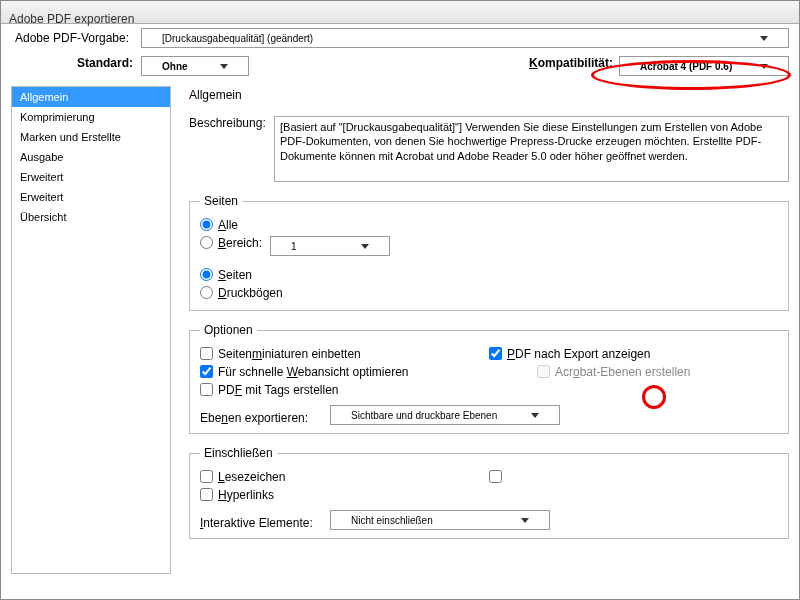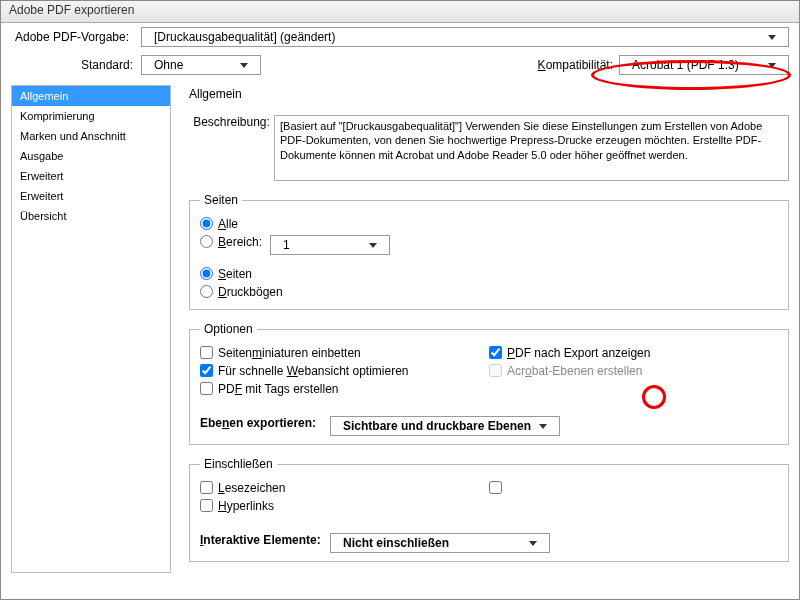--- a/index.html
+++ b/index.html
@@ -1,52 +1,52 @@
 <!DOCTYPE html>
 <html><head>
 <meta charset="utf-8">
 <style>
 * { box-sizing: border-box; font-family: "Segoe UI", Tahoma, sans-serif; }
 body { margin: 0; background: #d8a060; width: 800px; height: 600px; overflow: hidden; }
 .window { background: #fff; border: 1px solid #888; width: 800px; height: 600px; position: relative; }
-.titlebar { height: 22px; background: linear-gradient(#f5f5f5,#e4e4e4); border-bottom: 1px solid #aaa; padding: 2px 8px; font-size: 12px; color: #333; }
+.titlebar { height: 22px; background: linear-gradient(#f5f5f5,#e4e4e4); border-bottom: 1px solid #aaa; padding: 11px 8px; font-size: 12px; color: #333; }
 .header-row { display: flex; align-items: center; padding: 4px 10px; font-size: 12px; }
 .header-row .lbl { width: 130px; text-align: center; padding-right: 8px; }
-.combo { display: inline-flex; align-items: center; border: 1px solid #999; background: #fff; height: 20px; font-size: 12px; padding: 0 12px; position: relative; min-width: 50px; }
+.combo { display: inline-flex; align-items: center; border: 1px solid #999; background: #fff; height: 20px; font-size: 10px; padding: 0 20px; position: relative; min-width: 50px; }
 .combo .arrow { margin-left: auto; width: 0; height: 0; border-left: 4px solid transparent; border-right: 4px solid transparent; border-top: 5px solid #333; }
 .combo-wide { flex: 1; }
-.row2 { display: flex; align-items: center; padding: 4px 10px 10px 10px; font-size: 12px; }
+.row2 { display: flex; align-items: flex-start; padding: 4px 10px 10px 10px; font-size: 12px; font-weight: bold; }
 .row2 .lbl { width: 130px; text-align: right; padding-right: 8px; }
-.row2 .stdcombo { width: 120px; }
+.row2 .stdcombo { width: 108px; }
 .spacer { flex: 1; }
 .klbl { padding-right: 6px; }
 .kcombo { width: 170px; }
 .content { display: flex; padding: 0 10px 10px 10px; height: calc(100% - 100px); }
 .sidebar { width: 160px; border: 1px solid #bbb; background: #fff; }
 .sidebar-item { font-size: 11px; padding: 4px 8px; cursor: default; }
 .sidebar-item.active { background: #3399ff; color: #fff; }
 .main { flex: 1; padding-left: 18px; font-size: 12px; overflow: hidden; position: relative; }
 .main h2 { font-size: 12px; font-weight: normal; margin: 2px 0 14px 0; }
 .desc-row { display: flex; }
-.desc-lbl { width: 85px; text-align: center; }
+.desc-lbl { width: 85px; }
 .desc-box { flex: 1; border: 1px solid #aaa; height: 66px; padding: 3px 5px; font-size: 11px; line-height: 1.3; overflow: hidden; position: relative; }
 fieldset { border: 1px solid #bbb; margin: 12px 0 0 0; padding: 8px 10px; }
 legend { font-size: 12px; padding: 0 4px; }
 .radio-row, .chk-row { display: flex; align-items: flex-start; font-size: 12px; padding: 2px 0; }
 .radio-row input, .chk-row input { margin: 0 5px 0 0; }
 .radio-row label, .chk-row label { cursor: default; }
 .opt-grid { display: flex; }
 .opt-col { flex: 1; }
-.subrow { display: flex; align-items: flex-start; margin-top: 18px; font-size: 12px; font-weight: bold; }
+.subrow { display: flex; align-items: flex-end; margin-top: 6px; font-size: 12px; }
 .subrow .sublbl { width: 130px; }
 u.access { text-decoration: underline; }
 .red-ellipse { position: absolute; border: 3px solid #e00; border-radius: 50%; pointer-events: none; }
 .ell1 { width: 200px; height: 30px; left: 590px; top: 59px; }
 .ell2 { width: 24px; height: 24px; left: 641px; top: 384px; }
-.disabled { color: #888; }
+.disabled { color: #888; margin-left: 48px; }
 </style>
 </head>
 <body>
 
 <div class="window">
   <div class="titlebar">
     <span>Adobe PDF exportieren</span>
   </div>
 
   <div class="header-row">
@@ -59,30 +59,30 @@
 
   <div class="row2">
     <span class="lbl">Standard:</span>
     <div class="combo stdcombo">
       <span>Ohne</span>
       <span class="arrow"></span>
     </div>
     <div class="spacer"></div>
     <span class="klbl"><u class="access">K</u>ompatibilität:</span>
     <div class="combo kcombo">
-      <span>Acrobat 1 (PDF 1.3)</span>
+      <span>Acrobat 4 (PDF 0.6)</span>
       <span class="arrow"></span>
     </div>
   </div>
 
   <div class="content">
     <div class="sidebar">
       <div class="sidebar-item active">Allgemein</div>
       <div class="sidebar-item">Komprimierung</div>
-      <div class="sidebar-item">Marken und Anschnitt</div>
+      <div class="sidebar-item">Marken und Erstellte</div>
       <div class="sidebar-item">Ausgabe</div>
       <div class="sidebar-item">Erweitert</div>
       <div class="sidebar-item">Erweitert</div>
       <div class="sidebar-item">Übersicht</div>
     </div>
 
     <div class="main">
       <h2>Allgemein</h2>
 
       <div class="desc-row">

